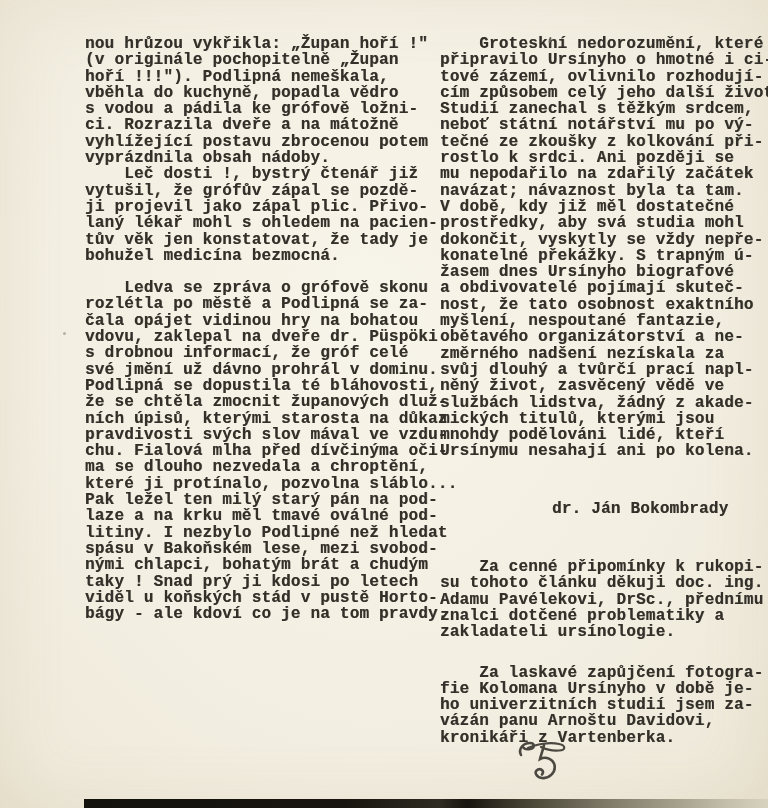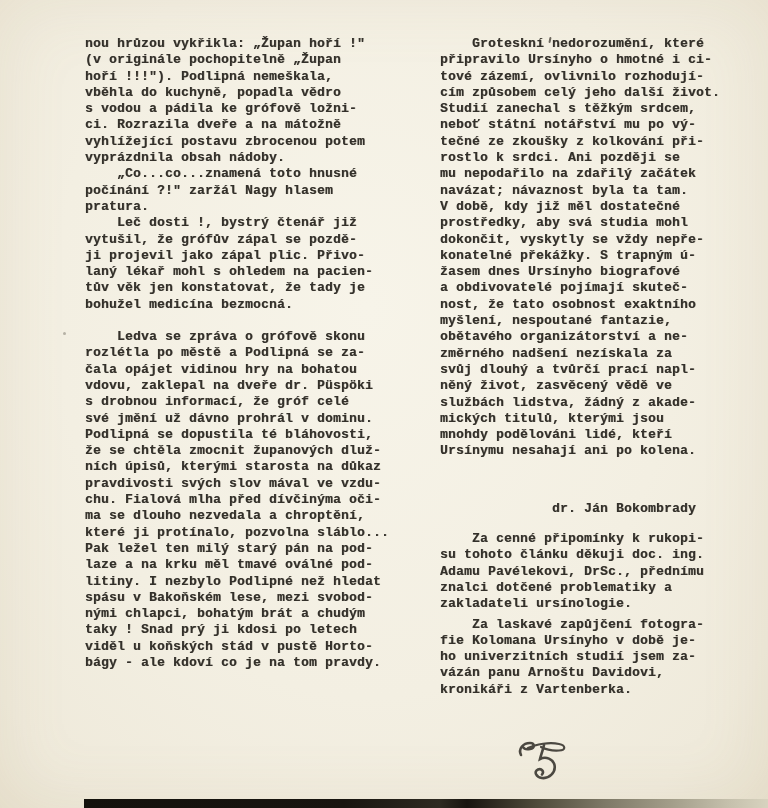--- a/index.html
+++ b/index.html
@@ -14,41 +14,41 @@
     overflow: hidden;
     background:
       radial-gradient(ellipse at 48% 38%, #f7f4e9 0%, #f3efe2 55%, #efeadb 85%, #eae4d2 100%);
     box-shadow: inset 0 0 70px rgba(170, 150, 110, 0.12);
     font-family: "Liberation Mono", "DejaVu Sans Mono", monospace;
   }
   .col {
     position: absolute;
     top: 36px;
     color: #33302a;
-    font-size: 13px;
+    font-size: 16px;
     line-height: 16.3px;
     font-weight: 700;
     letter-spacing: 0.2px;
     text-shadow: 0.4px 0.4px 0.4px rgba(52, 48, 40, 0.55);
     font-kerning: none;
   }
   .col-left  { left: 85px;  width: 330px; }
   .col-right { left: 440px; width: 320px; font-family: Liberation Mono, monospace; }
   .para {
     white-space: pre;
     margin: 0;
   }
   .para.gap-1 { margin-top: 16px; }
   .signature {
     white-space: pre;
     margin-top: 41px;
     padding-left: 112px;
   }
-  .ack-1 { margin-top: 14px; }
-  .ack-2 { margin-top: 4px; }
+  .ack-1 { margin-top: 42px; }
+  .ack-2 { margin-top: 24px; }
   .page-number {
     position: absolute;
     left: 514px;
     top: 733px;
     width: 62px;
     height: 56px;
   }
   .page-number svg { display: block; }
   .page-number .sr {
     position: absolute;
@@ -81,23 +81,20 @@
 
   <div class="col col-left">
     <div class="para">nou hrůzou vykřikla: „Župan hoří !"
 (v originále pochopitelně „Župan
 hoří !!!"). Podlipná nemeškala,
 vběhla do kuchyně, popadla vědro
 s vodou a pádila ke grófově ložni-
 ci. Rozrazila dveře a na mátožně
 vyhlížející postavu zbrocenou potem
 vyprázdnila obsah nádoby.</div>
-    <div class="para">    „Co...co...znamená toto hnusné
-počínání ?!" zaržál Nagy hlasem
-pratura.</div>
     <div class="para">    Leč dosti !, bystrý čtenář již
 vytušil, že grófův zápal se pozdě-
 ji projevil jako zápal plic. Přivo-
 laný lékař mohl s ohledem na pacien-
 tův věk jen konstatovat, že tady je
 bohužel medicína bezmocná.</div>
     <div class="para gap-1">    Ledva se zpráva o grófově skonu
 rozlétla po městě a Podlipná se za-
 čala opájet vidinou hry na bohatou
 vdovu, zaklepal na dveře dr. Püspöki

